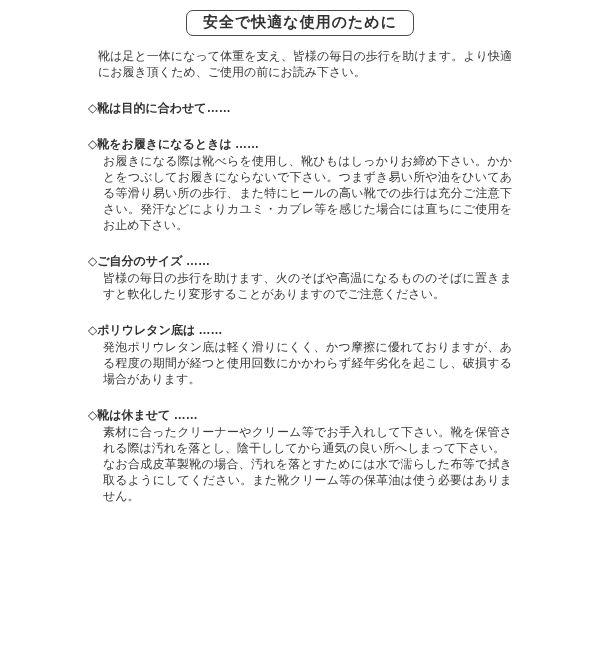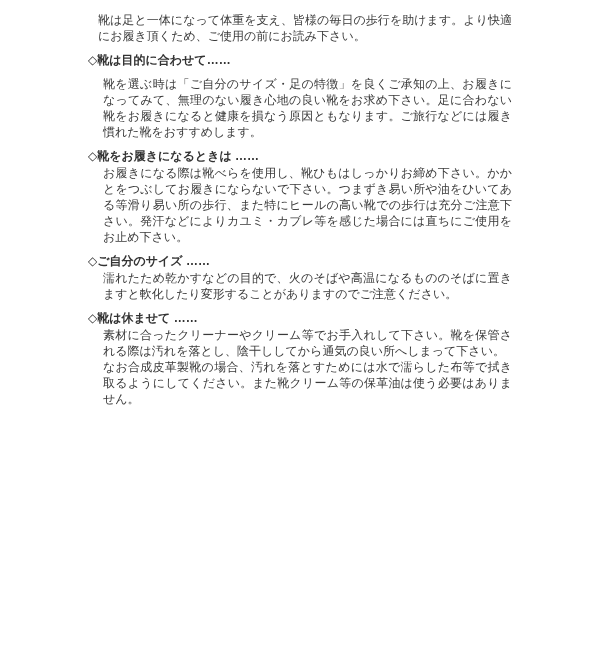--- a/index.html
+++ b/index.html
@@ -38,21 +38,21 @@
     width: 424px;
     margin: 12px auto 0 88px;
   }
   .intro {
     margin: 0 0 0 10px;
     font-size: 12px;
     line-height: 16px;
     text-align: justify;
   }
   .section {
-    margin-top: 8px;
+    margin-top: 20px;
   }
   .section-heading {
     font-family: "Liberation Sans", "DejaVu Sans", sans-serif;
     font-weight: bold;
     font-size: 12px;
     line-height: 16px;
     color: #333333;
     margin: 0;
   }
   .section-body {
@@ -63,44 +63,50 @@
   }
   .section-body + .section-body {
     margin-top: 0;
   }
 </style>
 </head>
 <body>
 
 <div class="page">
 
+  <div class="title-wrap">
+    <div class="title-box">安全で快適な使用のために</div>
+  </div>
 
   <div class="content">
 
     <p class="intro">靴は足と一体になって体重を支え、皆様の毎日の歩行を助けます。より快適にお履き頂くため、ご使用の前にお読み下さい。</p>
 
     <div class="section">
       <p class="section-heading">◇靴は目的に合わせて……</p>
     </div>
 
     <div class="section">
-      <p class="section-body">靴を選ぶ時は「ご自分のサイズ・足の特徴」を良くご承知の上、お履きになってみて、無理のない履き心地の良い靴をお求め下さい。足に合わない靴をお履きになると健康を損なう原因ともなります。ご旅行などには履き慣れた靴をおすすめします。</p>
     </div>
 
     <div class="section">
       <p class="section-heading">◇靴をお履きになるときは ……</p>
       <p class="section-body">お履きになる際は靴べらを使用し、靴ひもはしっかりお締め下さい。かかとをつぶしてお履きにならないで下さい。つまずき易い所や油をひいてある等滑り易い所の歩行、また特にヒールの高い靴での歩行は充分ご注意下さい。発汗などによりカユミ・カブレ等を感じた場合には直ちにご使用をお止め下さい。</p>
     </div>
 
 
     <div class="section">
       <p class="section-heading">◇ご自分のサイズ ……</p>
-      <p class="section-body">濡れたため乾かすなどの目的で、火のそばや高温になるもののそばに置きますと軟化したり変形することがありますのでご注意ください。</p>
+      <p class="section-body">皆様の毎日の歩行を助けます、火のそばや高温になるもののそばに置きますと軟化したり変形することがありますのでご注意ください。</p>
     </div>
 
+    <div class="section">
+      <p class="section-heading">◇ポリウレタン底は ……</p>
+      <p class="section-body">発泡ポリウレタン底は軽く滑りにくく、かつ摩擦に優れておりますが、ある程度の期間が経つと使用回数にかかわらず経年劣化を起こし、破損する場合があります。</p>
+    </div>
 
     <div class="section">
       <p class="section-heading">◇靴は休ませて ……</p>
       <p class="section-body">素材に合ったクリーナーやクリーム等でお手入れして下さい。靴を保管される際は汚れを落とし、陰干ししてから通気の良い所へしまって下さい。</p>
       <p class="section-body">なお合成皮革製靴の場合、汚れを落とすためには水で濡らした布等で拭き取るようにしてください。また靴クリーム等の保革油は使う必要はありません。</p>
     </div>
 
   </div>
 
 </div>

